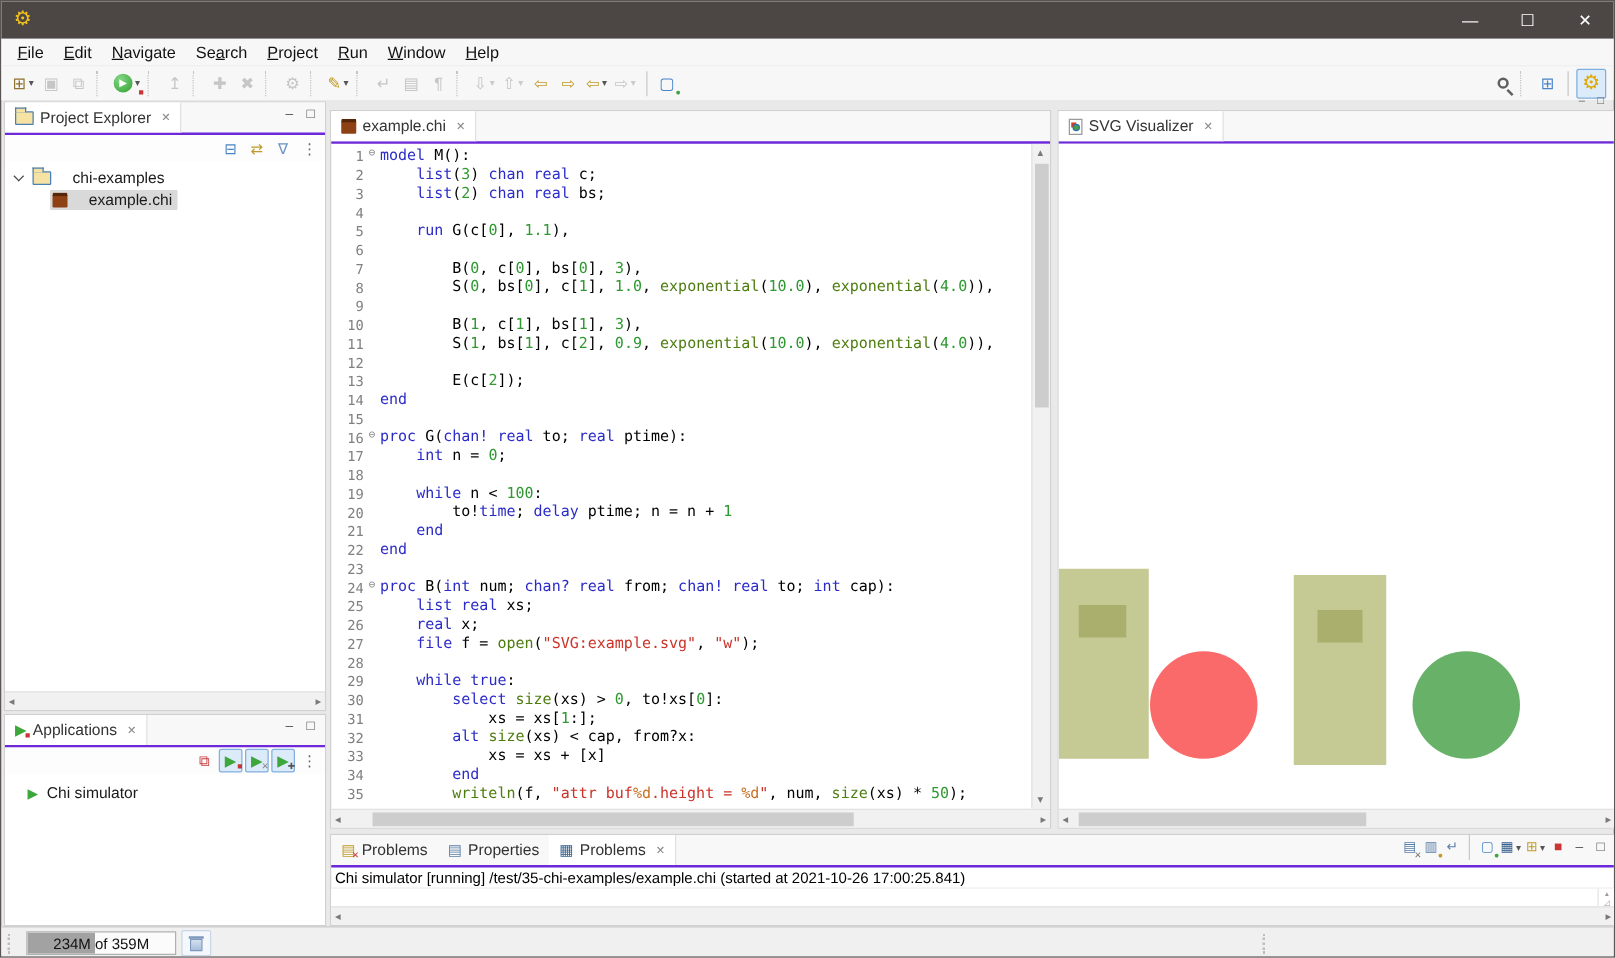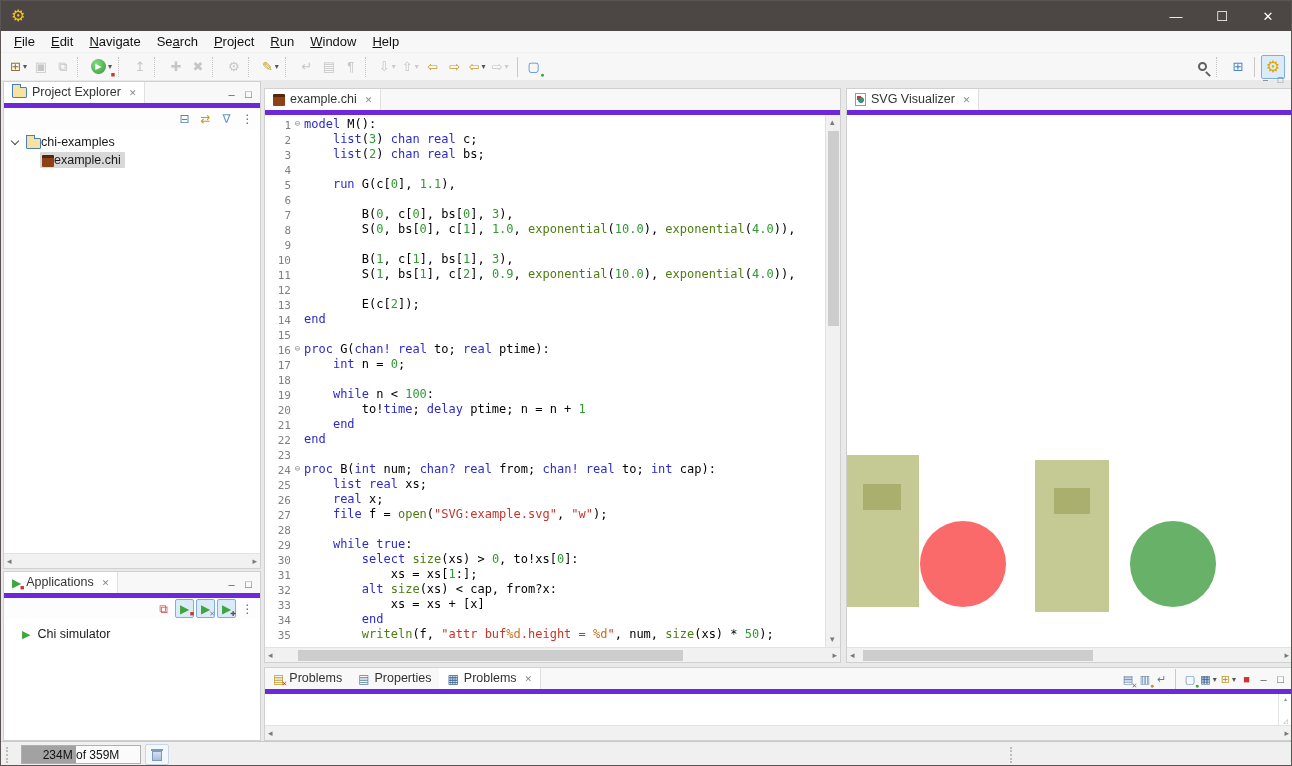--- a/index.html
+++ b/index.html
@@ -31,21 +31,21 @@
 .tb-sep{width:8px;height:20px;border-left:1px dotted #c4c4c4;margin:0 3px}
 .tb-sep.line{border-left:1px solid #c9c9c9;width:0;margin:0 5px}
 .tb-btn.round .tb-glyph{width:15px;height:15px;border-radius:50%;background:radial-gradient(circle at 35% 30%,#86d786,#2f9e2f);color:#fff !important;font-size:8px;display:flex;align-items:center;justify-content:center}
 .tb-btn.toggled{background:#dcebf9;border:1px solid #81aede;height:24px;min-width:24px}
 #toolbar-right .tb-btn.toggled .tb-glyph{font-size:16px}
 .magnifier{width:9px;height:9px;border:2px solid #5f5f5f;border-radius:50%;position:relative;display:inline-block}
 .magnifier::after{content:"";position:absolute;width:2px;height:6px;background:#5f5f5f;left:7px;top:7px;transform:rotate(-45deg)}
 
 
 .view{position:absolute;background:#fff;border:1px solid #d0d0d0;display:flex;flex-direction:column}
-.view-header{height:26px;background:#f8f8f8;border-bottom:5px solid #6d28d9;display:flex;align-items:flex-end;flex:none}
+.view-header{height:26px;background:#f8f8f8;border-bottom:2px solid #6d28d9;display:flex;align-items:flex-start;flex:none}
 .tabs{display:flex;height:100%}
 .view-tab{display:flex;align-items:center;padding:0 8px;font-size:12.5px;color:#333;gap:5px;white-space:nowrap}
 .view-tab.active{background:#fff;border-right:1px solid #e0e0e0}
 .tab-close{font-size:9px;color:#8a8a8a;margin-left:3px}
 .tab-label{line-height:1}
 .tgw{position:relative;display:inline-flex}
 .tab-glyph{font-size:12px;line-height:1}
 .tab-badge{position:absolute;right:-3px;bottom:-2px;font-size:7px;line-height:1}
 .hdr-btns{margin-left:auto;display:flex;align-items:center;padding-right:3px}
 .hdr-btns .tb-btn{height:18px;min-width:17px;margin:0}
@@ -53,21 +53,21 @@
 .view-toolbar{height:21px;display:flex;justify-content:flex-end;align-items:center;background:#fdfdfd;padding-right:2px;flex:none}
 .view-toolbar .tb-btn{height:19px;min-width:19px}
 .view-toolbar .tb-glyph{font-size:12px}
 
 
 #pe-view{left:2px;top:80px;width:258px;height:488px}
 .tree{flex:1;padding-top:4px;font-size:12.5px;overflow:hidden}
 .tree-row{display:flex;align-items:center;height:18px}
 .chev{width:6px;height:6px;border-right:1.4px solid #4a4a4a;border-bottom:1.4px solid #4a4a4a;transform:rotate(45deg);margin:0 6px 3px 4px;flex:none}
 .chev-space{width:16px;flex:none}
-.tree-selbox{display:inline-flex;align-items:flex-end;gap:0;padding:1px 4px 1px 2px;border-radius:1px}
+.tree-selbox{display:inline-flex;align-items:center;gap:17px;padding:1px 4px 1px 2px;border-radius:1px}
 .tree-row.selected .tree-selbox{background:#d9d9d9}
 .ico{display:inline-block;position:relative;flex:none}
 .ico-folder{width:15px;height:11px;background:#f6e3a4;border:1px solid #4a7fb5;border-radius:1px}
 .ico-folder::before{content:"";position:absolute;left:-1px;top:-4px;width:7px;height:3px;background:#f6e3a4;border:1px solid #4a7fb5;border-bottom:none}
 .ico-chi{width:12px;height:12px;background:#8d4115;border-top:3px solid #572508;border-radius:1px}
 .ico-svg{width:11px;height:13px;background:#fff;border:1px solid #9a9a9a}
 .ico-svg::before{content:"";position:absolute;left:1px;top:2px;width:4px;height:4px;background:#d23a2e}
 .ico-svg::after{content:"";position:absolute;right:1px;bottom:2px;width:4px;height:4px;border-radius:50%;background:#43a047;border:1px solid #2f6fb2}
 
 
@@ -467,20 +467,21 @@
             <span class="tb-glyph" style="color: rgb(204, 51, 51);">■</span>
           </span>
           <span class="tb-btn">
             <span class="tb-glyph" style="color: rgb(85, 85, 85);">–</span>
           </span>
           <span class="tb-btn">
             <span class="tb-glyph" style="color: rgb(85, 85, 85);">□</span>
           </span>
         </div>
     </div>
+    <div id="console-line">Chi simulator [running] /test/35-chi-examples/example.chi (started at 2021-10-26 17:00:25.841)</div>
     <div id="console-fill">
       <div class="txt-corner">
         <span>▴</span>
         <span>◿</span>
       </div>
     </div>
     <div class="hscroll">
       <span class="sb-ar l">◂</span>
       <span class="sb-ar r">▸</span>
     </div>

